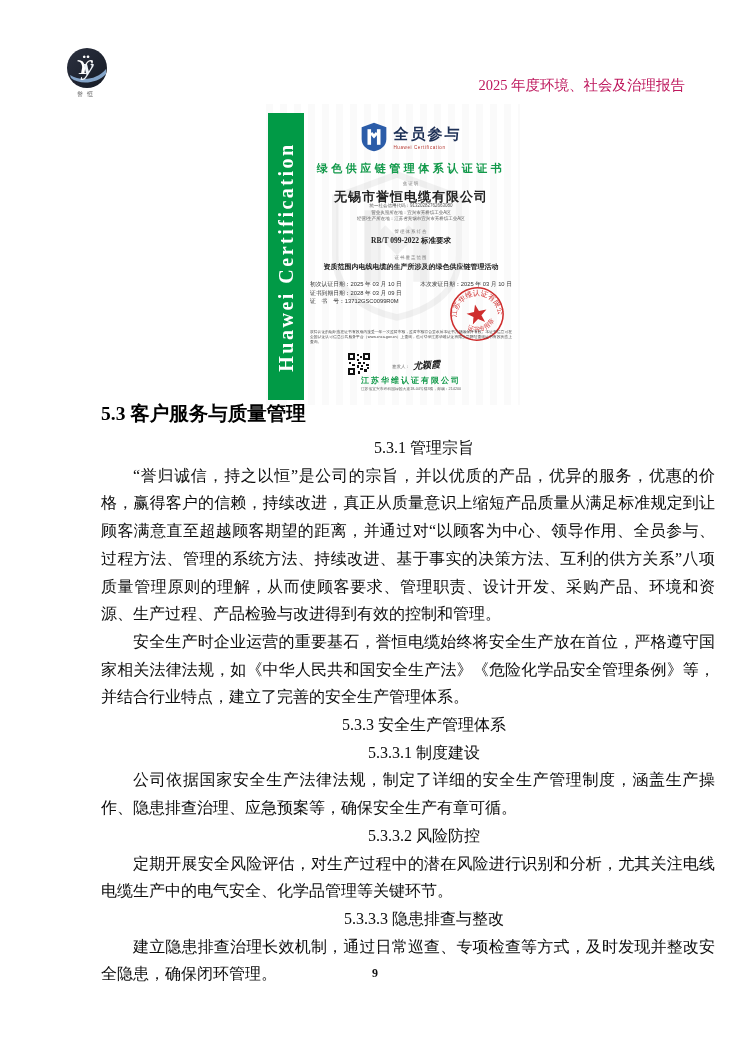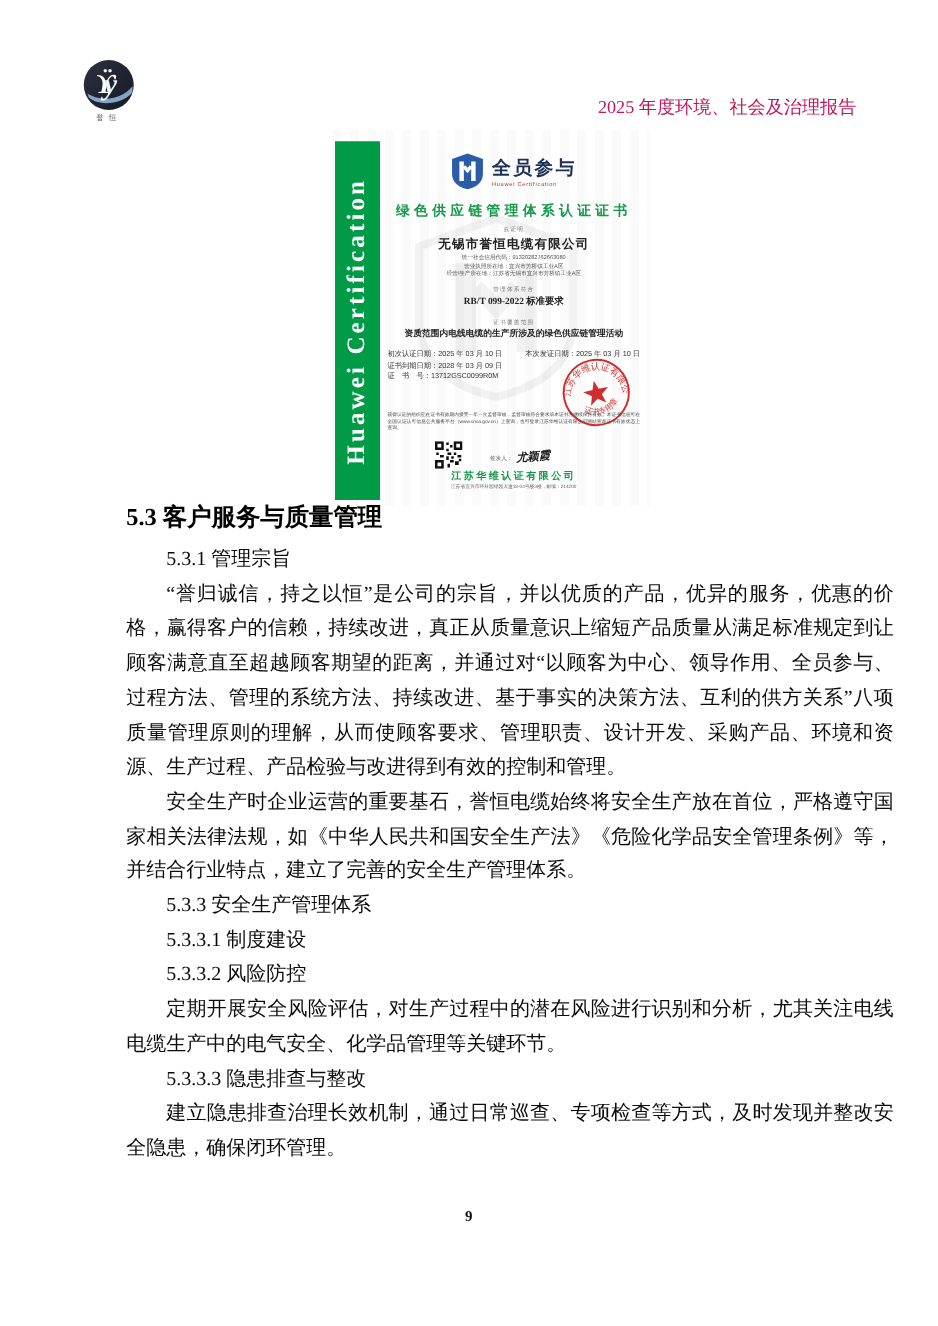--- a/index.html
+++ b/index.html
@@ -35,21 +35,21 @@
   .hw-brand { text-align:left; }
   .hw-brand-cn { font-size:15px; font-weight:bold; color:#1c2f55; letter-spacing:2px;
     font-family:"Liberation Sans","DejaVu Sans",sans-serif; }
   .hw-brand-en { font-size:4.5px; color:#b5342c; letter-spacing:0.6px; margin-top:1px;
     font-family:"Liberation Sans","DejaVu Sans",sans-serif; }
   .cert-title { position:absolute; left:0; right:0; top:57px; text-align:center;
     color:#12994a; font-weight:bold; font-size:11px; letter-spacing:3.5px; }
   .t-center { position:absolute; left:0; right:0; text-align:center; }
   .tiny-label { font-size:4.5px; color:#777; letter-spacing:1px;
     font-family:"Liberation Sans","DejaVu Sans",sans-serif; }
-  .cert-company { top:84px; font-size:10px; font-weight:bold; letter-spacing:1px; color:#222; }
+  .cert-company { top:84px; font-size:13px; font-weight:bold; letter-spacing:1px; color:#222; }
   .cert-details { top:99px; font-size:4.5px; color:#555; line-height:6.5px;
     font-family:"Liberation Sans","DejaVu Sans",sans-serif; }
   .cert-standard { top:132px; font-size:7.5px; font-weight:bold; color:#222; }
   .cert-scope { top:158px; font-size:7px; font-weight:bold; color:#222; }
   .cert-dates { position:absolute; left:0; right:0; top:176px; font-size:5.8px; color:#333; line-height:8.5px;
     font-family:"Liberation Sans","DejaVu Sans",sans-serif; }
   .dates-row1 { display:flex; justify-content:space-between; }
   .stamp { position:absolute; left:138px; top:181px; transform:rotate(-12deg); }
   .fine-print { position:absolute; left:0; right:0; top:226px; font-size:3.8px; line-height:5.2px;
     color:#444; text-align:justify; font-family:"Liberation Sans","DejaVu Sans",sans-serif; }
@@ -59,21 +59,21 @@
   .signer-name { font-size:9px; font-style:italic; font-weight:bold; color:#222; transform:rotate(-4deg); }
   .cert-issuer { top:271px; font-size:8px; font-weight:bold; color:#12994a; letter-spacing:2px; }
   .cert-address { top:282px; font-size:3.8px; color:#666;
     font-family:"Liberation Sans","DejaVu Sans",sans-serif; }
 
   
   .content { position:absolute; left:68px; width:614px; top:400px;margin-left:33px; }
   .section-title { font-size:19.5px; font-weight:bold; color:#000; margin-bottom:7px; }
   .block { font-size:16px; line-height:27.7px; color:#0c0c0c; }
   .block.para { text-align:justify; text-indent:2em; }
-  .block.sub  { text-indent:2em; }
+  .block.sub  { text-indent:2em;text-align:center; }
 
   .page-number { position:absolute; left:0; right:0; top:966px; text-align:center;
     font-size:12px; font-weight:bold; color:#111; }
 </style>
 </head>
 <body>
 
 <div class="page">
 
   <div class="company-logo">
@@ -198,20 +198,21 @@
     </div>
   </div>
 
   <div class="content">
     <div class="section-title">5.3 客户服务与质量管理</div>
     <div class="block sub">5.3.1 管理宗旨</div>
     <div class="block para">“誉归诚信，持之以恒”是公司的宗旨，并以优质的产品，优异的服务，优惠的价格，赢得客户的信赖，持续改进，真正从质量意识上缩短产品质量从满足标准规定到让顾客满意直至超越顾客期望的距离，并通过对“以顾客为中心、领导作用、全员参与、过程方法、管理的系统方法、持续改进、基于事实的决策方法、互利的供方关系”八项质量管理原则的理解，从而使顾客要求、管理职责、设计开发、采购产品、环境和资源、生产过程、产品检验与改进得到有效的控制和管理。</div>
     <div class="block para">安全生产时企业运营的重要基石，誉恒电缆始终将安全生产放在首位，严格遵守国家相关法律法规，如《中华人民共和国安全生产法》《危险化学品安全管理条例》等，并结合行业特点，建立了完善的安全生产管理体系。</div>
     <div class="block sub">5.3.3 安全生产管理体系</div>
     <div class="block sub">5.3.3.1 制度建设</div>
+    <div class="block para">公司依据国家安全生产法律法规，制定了详细的安全生产管理制度，涵盖生产操作、隐患排查治理、应急预案等，确保安全生产有章可循。</div>
     <div class="block sub">5.3.3.2 风险防控</div>
     <div class="block para">定期开展安全风险评估，对生产过程中的潜在风险进行识别和分析，尤其关注电线电缆生产中的电气安全、化学品管理等关键环节。</div>
     <div class="block sub">5.3.3.3 隐患排查与整改</div>
     <div class="block para">建立隐患排查治理长效机制，通过日常巡查、专项检查等方式，及时发现并整改安全隐患，确保闭环管理。</div>
   </div>
 
   <div class="page-number">9</div>
 </div>
 
 </body></html>

